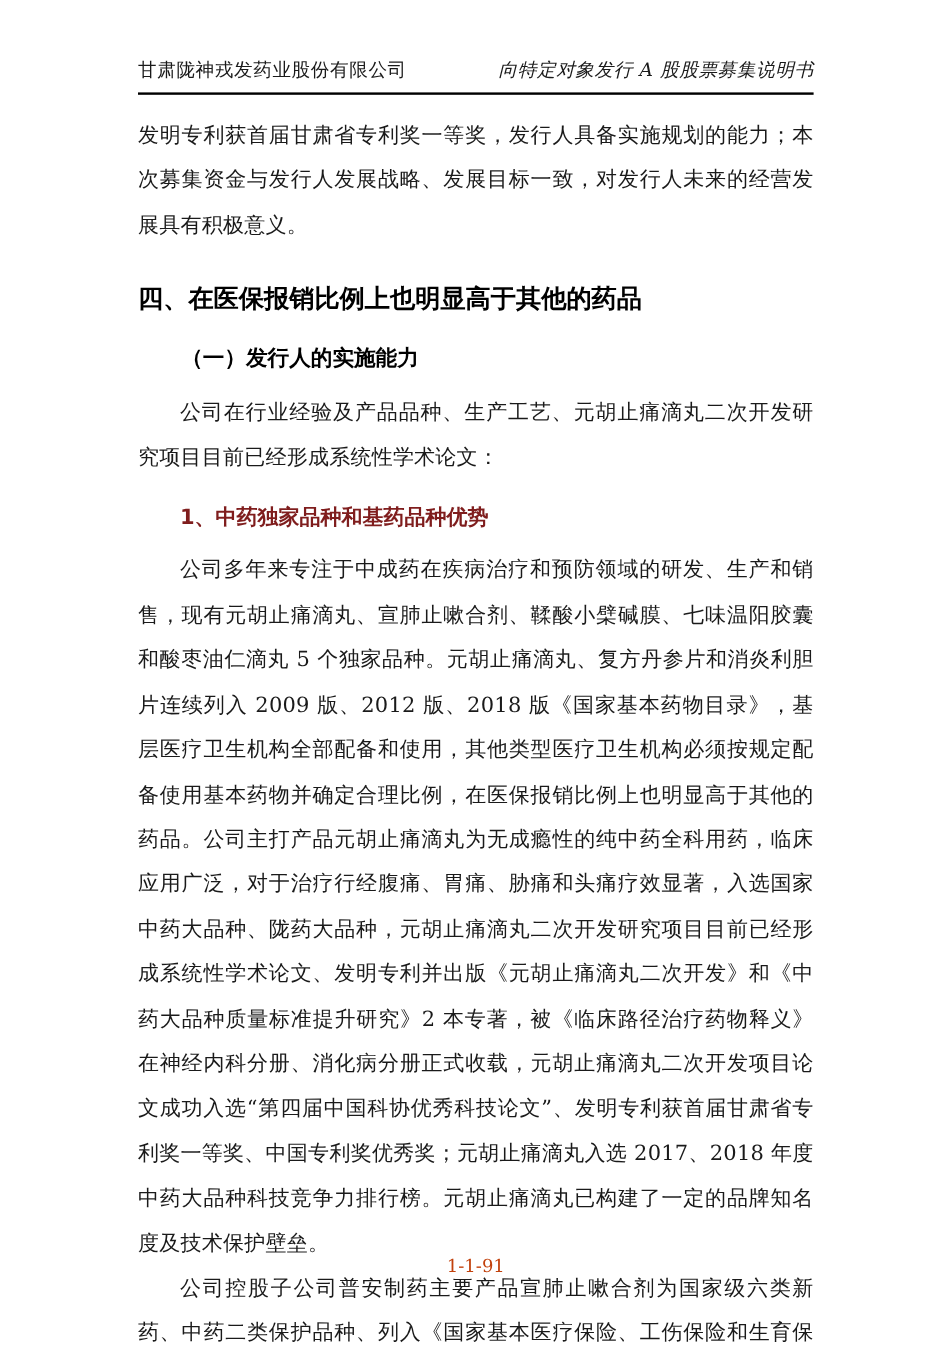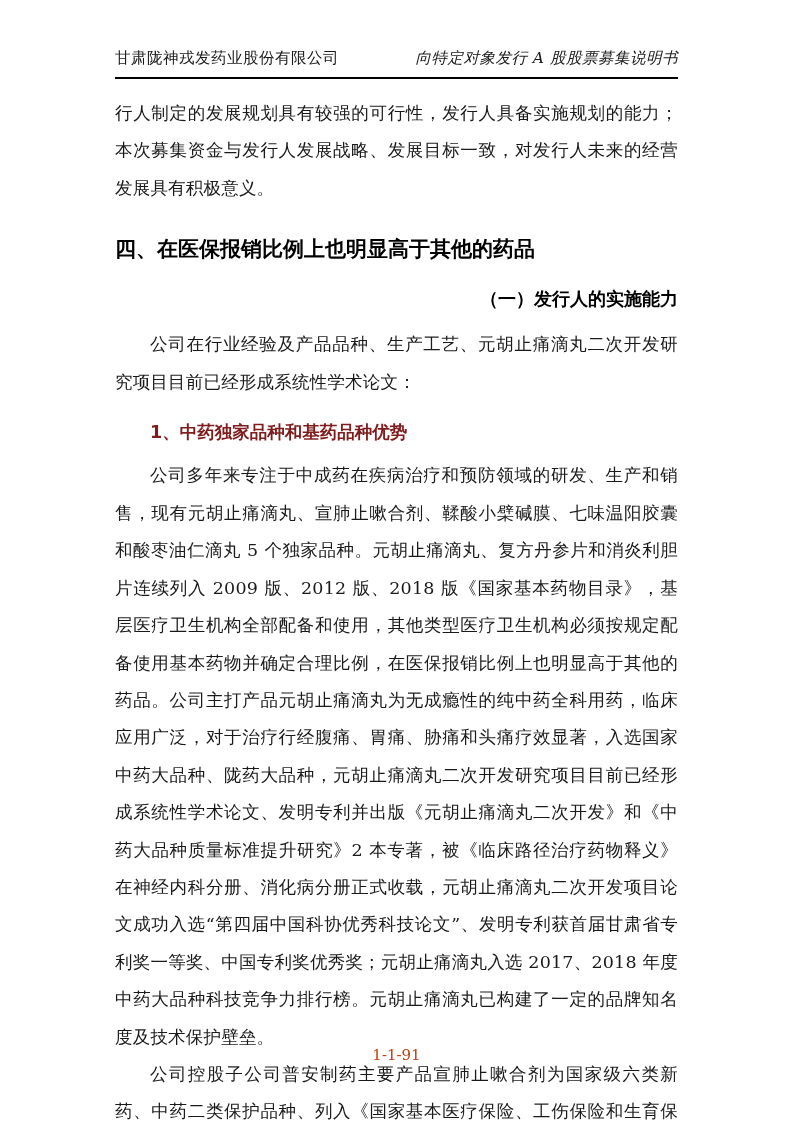--- a/index.html
+++ b/index.html
@@ -52,21 +52,20 @@
     color: #000000;
   }
   h2.subsec {
     margin: 20px 0 14px 0;
     padding-left: 2em;
     font-family: "DejaVu Sans", "Liberation Sans", sans-serif;
     font-weight: 700;
     font-size: 18px;
     line-height: 1.5;
     color: #000000;
-    text-align: right;
   }
   h3.point {
     margin: 18px 0 12px 0;
     padding-left: 2em;
     font-family: "DejaVu Sans", "Liberation Sans", sans-serif;
     font-weight: 700;
     font-size: 17.5px;
     line-height: 1.5;
     color: #7f1d1d;
   }
@@ -85,21 +84,21 @@
 
 <div class="page">
 
   <div class="doc-header">
     <span class="left">甘肃陇神戎发药业股份有限公司</span>
     <span class="right">向特定对象发行 A 股股票募集说明书</span>
   </div>
 
   <div class="body-text">
 
-    <p class="para">行人制定的发展规划具有较强的可行性，发行人具备实施规划的能力；本次募集资金与发行人发展战略、发展目标一致，对发行人未来的经营发展具有积极意义。</p>
+    <p class="para">发明专利获首届甘肃省专利奖一等奖，发行人具备实施规划的能力；本次募集资金与发行人发展战略、发展目标一致，对发行人未来的经营发展具有积极意义。</p>
 
     <h1 class="sec">四、在医保报销比例上也明显高于其他的药品</h1>
 
     <h2 class="subsec">（一）发行人的实施能力</h2>
 
     <p class="para indent">公司在行业经验及产品品种、生产工艺、元胡止痛滴丸二次开发研究项目目前已经形成系统性学术论文：</p>
 
     <h3 class="point">1、中药独家品种和基药品种优势</h3>
 
     <p class="para indent">公司多年来专注于中成药在疾病治疗和预防领域的研发、生产和销售，现有元胡止痛滴丸、宣肺止嗽合剂、鞣酸小檗碱膜、七味温阳胶囊和酸枣油仁滴丸 5 个独家品种。元胡止痛滴丸、复方丹参片和消炎利胆片连续列入 2009 版、2012 版、2018 版《国家基本药物目录》，基层医疗卫生机构全部配备和使用，其他类型医疗卫生机构必须按规定配备使用基本药物并确定合理比例，在医保报销比例上也明显高于其他的药品。公司主打产品元胡止痛滴丸为无成瘾性的纯中药全科用药，临床应用广泛，对于治疗行经腹痛、胃痛、胁痛和头痛疗效显著，入选国家中药大品种、陇药大品种，元胡止痛滴丸二次开发研究项目目前已经形成系统性学术论文、发明专利并出版《元胡止痛滴丸二次开发》和《中药大品种质量标准提升研究》2 本专著，被《临床路径治疗药物释义》在神经内科分册、消化病分册正式收载，元胡止痛滴丸二次开发项目论文成功入选“第四届中国科协优秀科技论文”、发明专利获首届甘肃省专利奖一等奖、中国专利奖优秀奖；元胡止痛滴丸入选 2017、2018 年度中药大品种科技竞争力排行榜。元胡止痛滴丸已构建了一定的品牌知名度及技术保护壁垒。</p>

